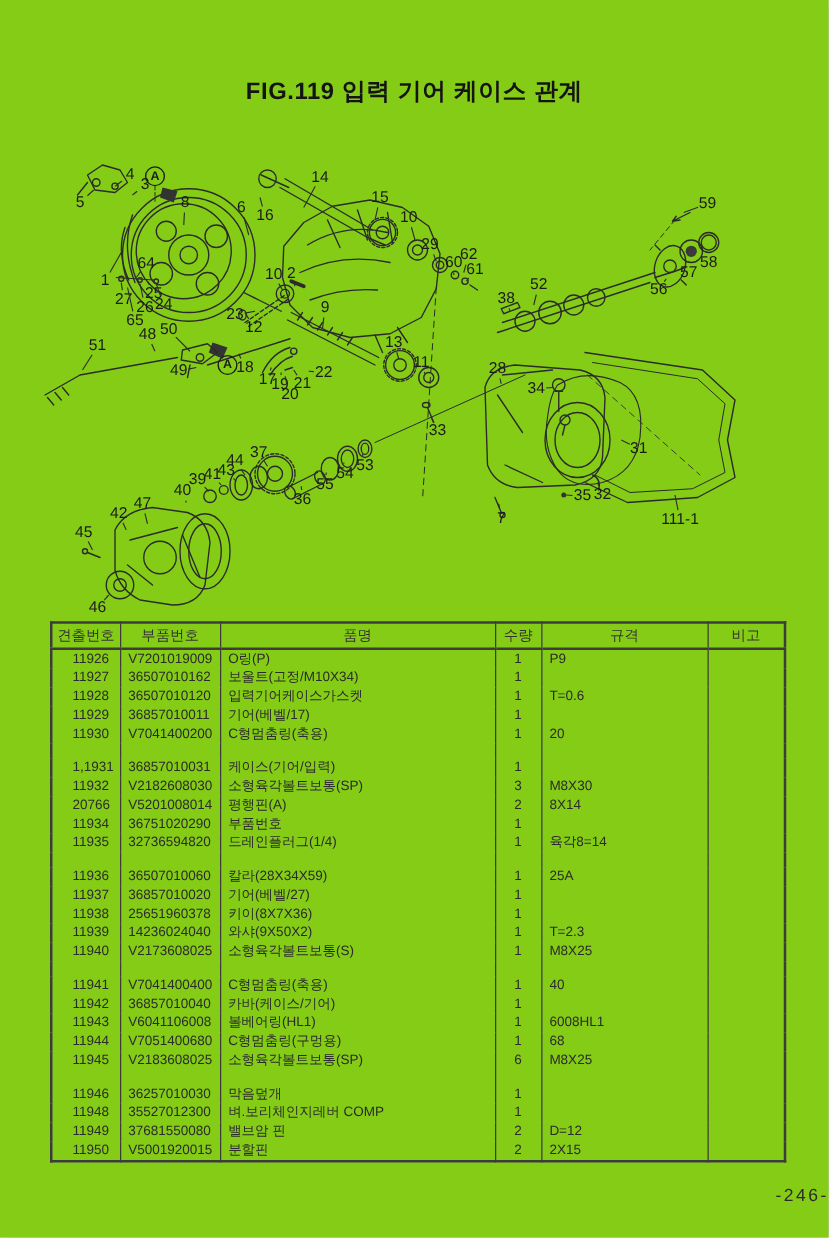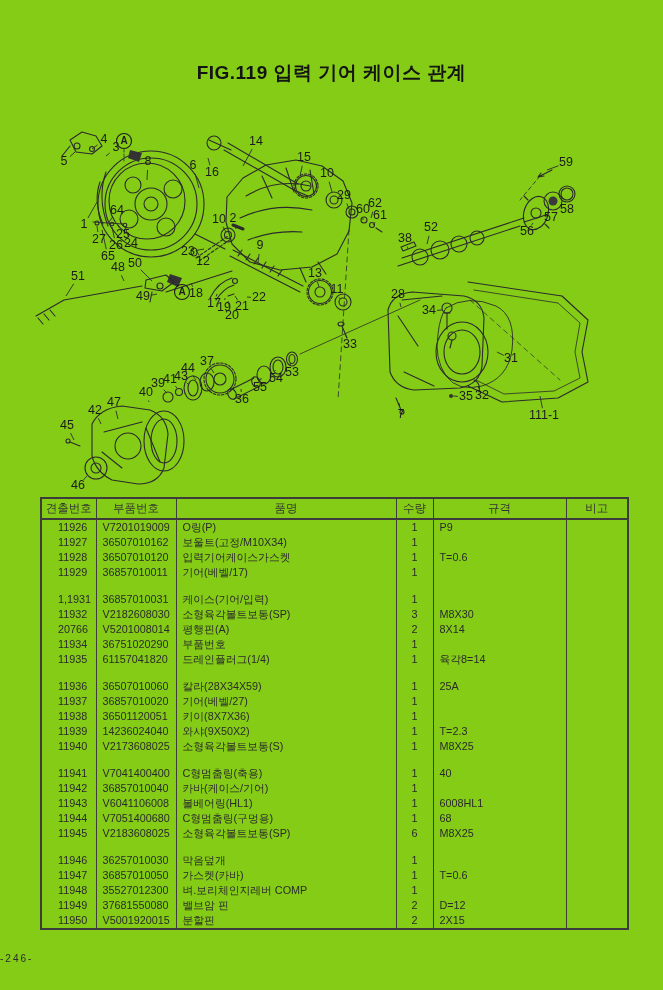--- a/index.html
+++ b/index.html
@@ -28,22 +28,22 @@
     height:15px;line-height:15px;font-size:10.8px;color:#2b2b2b;
     border-left:1px solid #3c3c3c;padding:0 0 0 6px;
     white-space:nowrap;overflow:hidden;
   }
   th:first-child,td:first-child{border-left:none;}
   td.c0{padding-left:16px;}
   td.c1{}
   td.c3{text-align:center;padding:0;}
   tr.spacer td{height:12px;}
   .page-num{
-    position:absolute;bottom:26px;left:0;width:100%;text-align:left;
-    font-size:10px;letter-spacing:2px;color:#2b2b2b;
+    position:absolute;bottom:26px;left:0;width:100%;text-align:right;
+    font-size:14px;letter-spacing:2px;color:#2b2b2b;
   }
 </style>
 </head>
 <body>
 
 <div class="page">
 
   <div class="title">FIG.119 입력 기어 케이스 관계</div>
 
   <svg class="diagram" width="663" height="497" viewBox="0 0 663 497">
@@ -381,20 +381,28 @@
             <td class="c5"></td>
           </tr>
           <tr>
             <td class="c0">11929</td>
             <td class="c1">36857010011</td>
             <td class="c2">기어(베벨/17)</td>
             <td class="c3">1</td>
             <td class="c4"></td>
             <td class="c5"></td>
           </tr>
+          <tr>
+            <td class="c0">11930</td>
+            <td class="c1">V7041400200</td>
+            <td class="c2">C형멈춤링(축용)</td>
+            <td class="c3">1</td>
+            <td class="c4">20</td>
+            <td class="c5"></td>
+          </tr>
           <tr class="spacer">
             <td></td>
             <td></td>
             <td></td>
             <td></td>
             <td></td>
             <td></td>
           </tr>
           <tr>
             <td class="c0">1,1931</td>
@@ -423,21 +431,21 @@
           <tr>
             <td class="c0">11934</td>
             <td class="c1">36751020290</td>
             <td class="c2">부품번호</td>
             <td class="c3">1</td>
             <td class="c4"></td>
             <td class="c5"></td>
           </tr>
           <tr>
             <td class="c0">11935</td>
-            <td class="c1">61157041820</td>
+            <td class="c1">32736594820</td>
             <td class="c2">드레인플러그(1/4)</td>
             <td class="c3">1</td>
             <td class="c4">육각8=14</td>
             <td class="c5"></td>
           </tr>
           <tr class="spacer">
             <td></td>
             <td></td>
             <td></td>
             <td></td>
@@ -455,21 +463,21 @@
           <tr>
             <td class="c0">11937</td>
             <td class="c1">36857010020</td>
             <td class="c2">기어(베벨/27)</td>
             <td class="c3">1</td>
             <td class="c4"></td>
             <td class="c5"></td>
           </tr>
           <tr>
             <td class="c0">11938</td>
-            <td class="c1">36501120051</td>
+            <td class="c1">25651960378</td>
             <td class="c2">키이(8X7X36)</td>
             <td class="c3">1</td>
             <td class="c4"></td>
             <td class="c5"></td>
           </tr>
           <tr>
             <td class="c0">11939</td>
             <td class="c1">14236024040</td>
             <td class="c2">와샤(9X50X2)</td>
             <td class="c3">1</td>
@@ -542,28 +550,20 @@
           </tr>
           <tr>
             <td class="c0">11946</td>
             <td class="c1">36257010030</td>
             <td class="c2">막음덮개</td>
             <td class="c3">1</td>
             <td class="c4"></td>
             <td class="c5"></td>
           </tr>
           <tr>
-            <td class="c0">11947</td>
-            <td class="c1">36857010050</td>
-            <td class="c2">가스켓(카바)</td>
-            <td class="c3">1</td>
-            <td class="c4">T=0.6</td>
-            <td class="c5"></td>
-          </tr>
-          <tr>
             <td class="c0">11948</td>
             <td class="c1">35527012300</td>
             <td class="c2">벼.보리체인지레버 COMP</td>
             <td class="c3">1</td>
             <td class="c4"></td>
             <td class="c5"></td>
           </tr>
           <tr>
             <td class="c0">11949</td>
             <td class="c1">37681550080</td>

